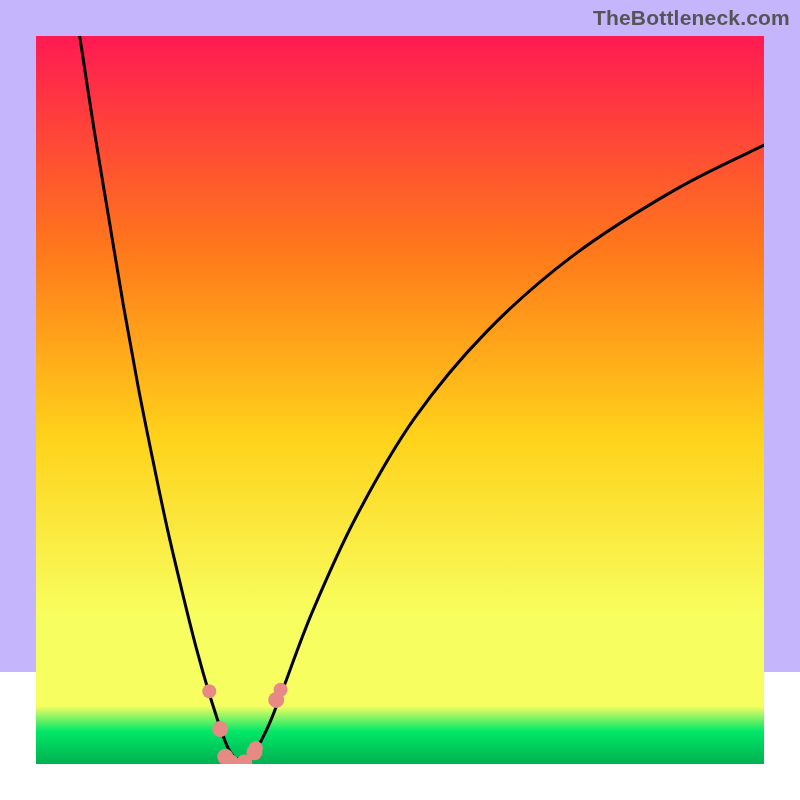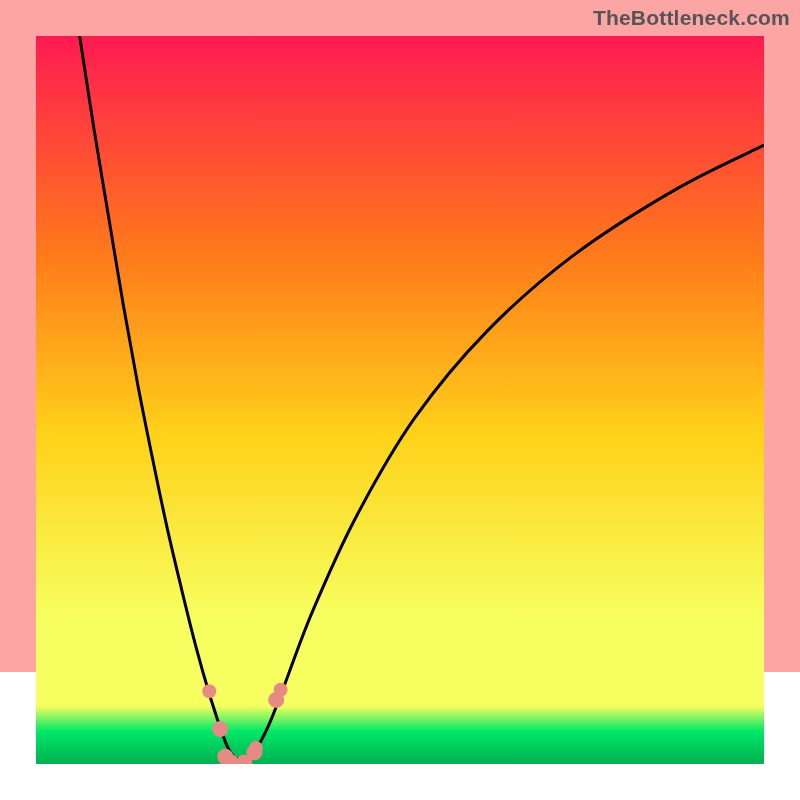--- a/index.html
+++ b/index.html
@@ -6,21 +6,21 @@
     margin: 0;
     padding: 0;
     width: 800px;
     height: 800px;
     overflow: hidden;
     font-family: Arial, Helvetica, sans-serif;
   }
   .frame {
     width: 800px;
     height: 672px;
-    background: #fca5a5;
+    background: #c4b5fd;
     position: relative;
   }
   .plot-area {
     position: absolute;
     left: 36px;
     top: 36px;
     width: 728px;
     height: 728px;
     overflow: hidden;
   }

